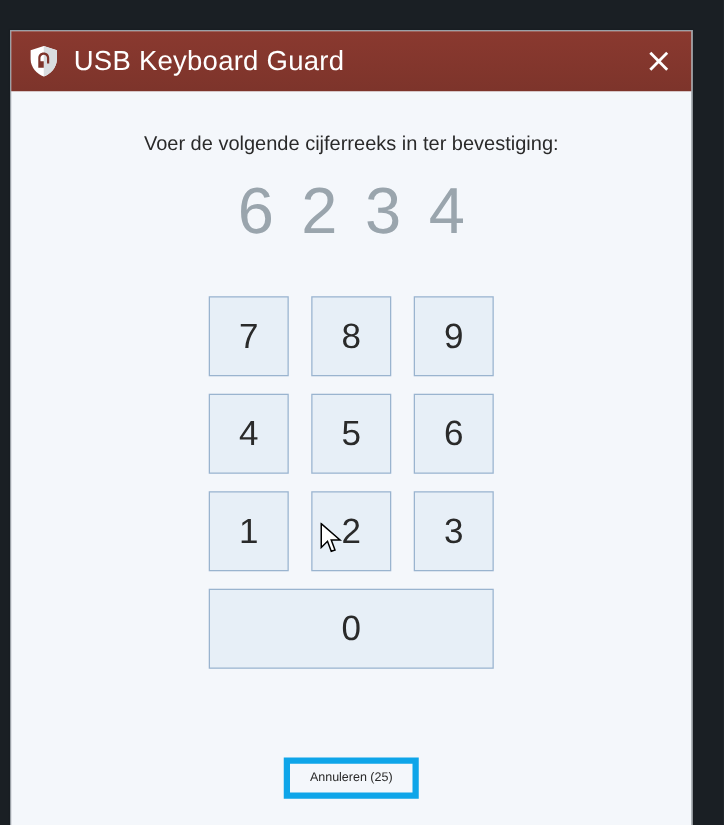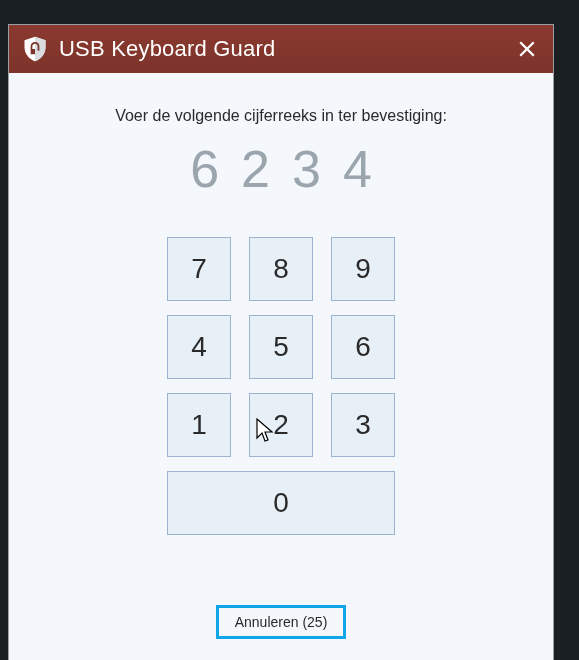--- a/index.html
+++ b/index.html
@@ -93,23 +93,23 @@
     grid-column: 1 / span 3;
     width: auto;
   }
   .footer {
     padding: 0 0 24px 0;
     display: flex;
     justify-content: center;
   }
   .cancel-btn {
     background: #f4f7fb;
-    border: 3px solid #0ea5e9;
+    border: 5px solid #0ea5e9;
     padding: 6px 16px;
-    font-size: 14px;
+    font-size: 10px;
     color: #2a2a2a;
     cursor: pointer;
   }
   .cursor-overlay {
     position: absolute;
     left: 256px; top: 418px;
     pointer-events: none;
   }
 </style>
 </head>

